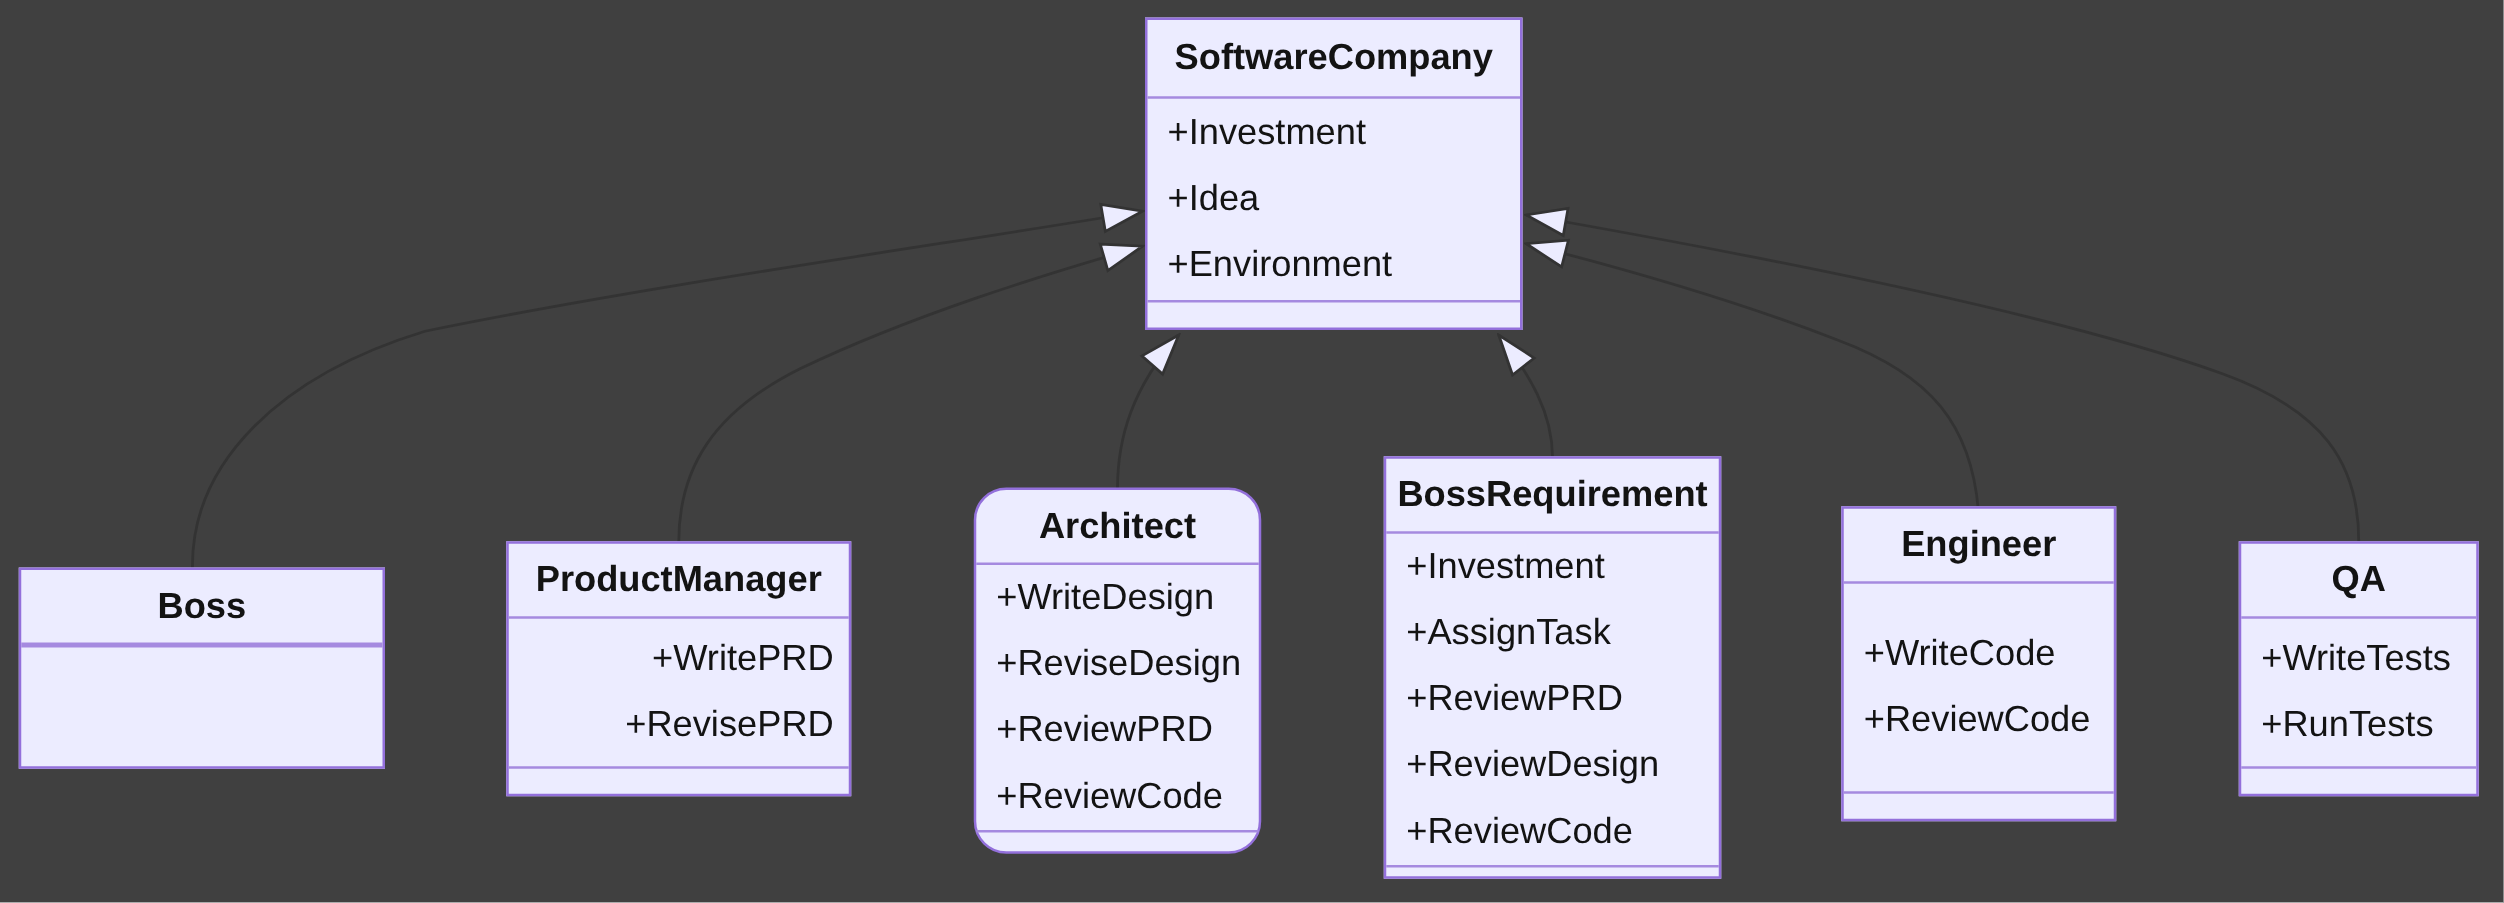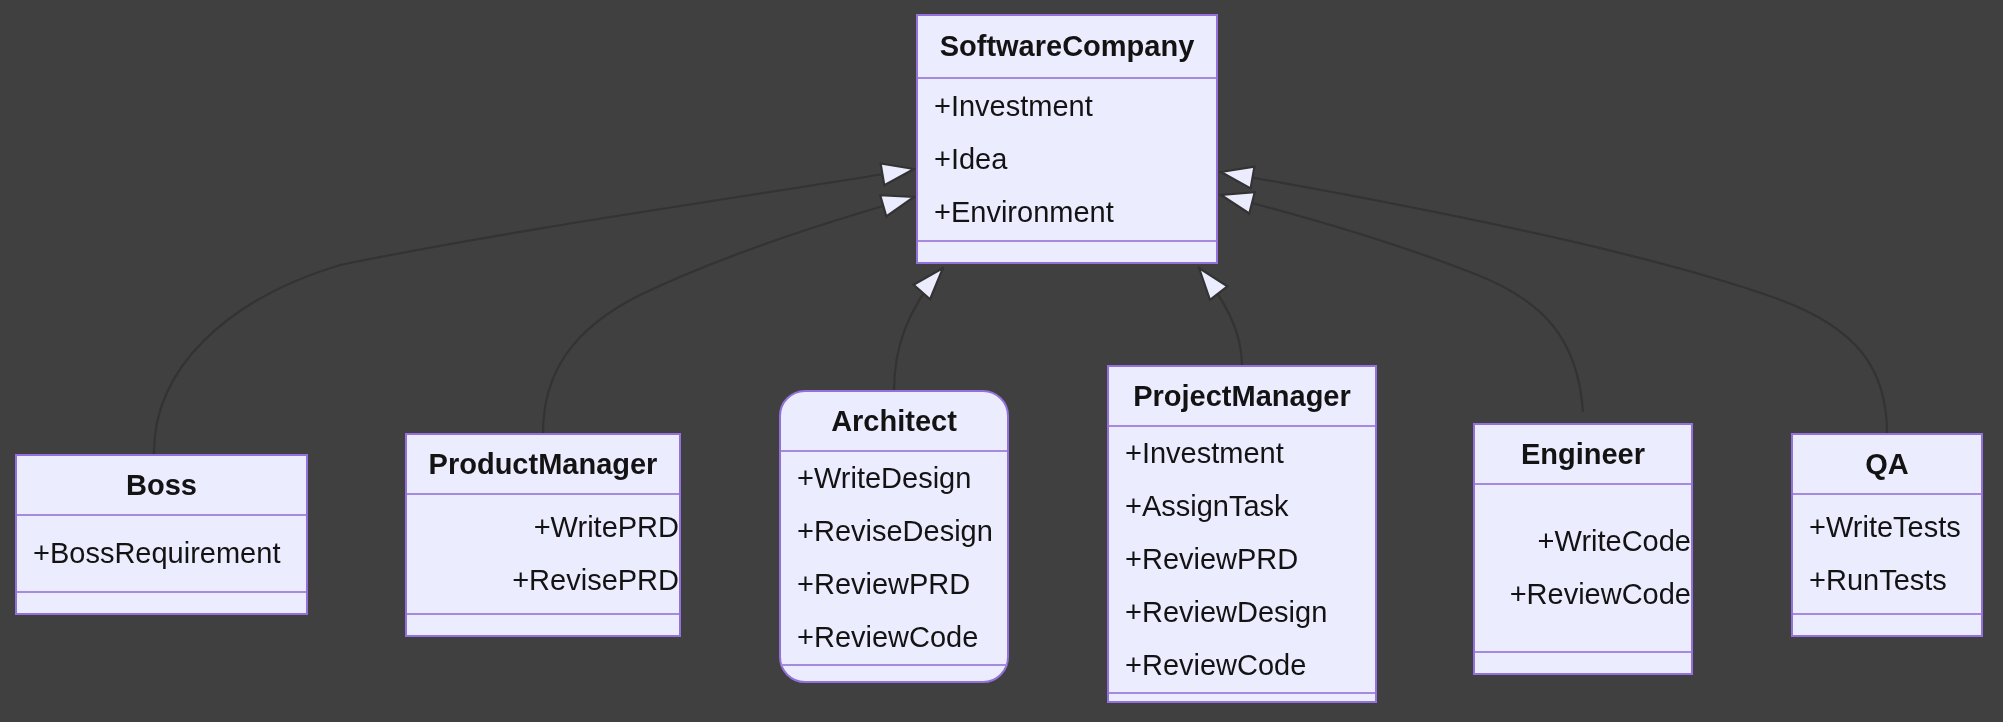--- a/index.html
+++ b/index.html
@@ -47,40 +47,40 @@
     border-bottom: 2px solid #a causing88;
   }
   
   .cls-title { border-bottom: 2px solid #a58ae0; }
   .cls-attrs {
     flex: 1 1 auto;
     display: flex;
     flex-direction: column;
     justify-content: center;
     padding-left: 16px;
-    padding-right: 0;
+    padding-right: 12px;
   }
   .attr {
     font-size: 29px;
     line-height: 53px;
     white-space: nowrap;
   }
   .cls-methods {
     flex: 0 0 auto;
     height: 20px;
     border-top: 2px solid #a58ae0;
   }
   
   #b-sc   { left: 916px;  top: 14px;  width: 302px; height: 250px; }
   #b-sc .cls-title { height: 61px; }
   #b-boss { left: 15px;   top: 454px; width: 293px; height: 161px; }
   #b-pm   { left: 405px;  top: 433px; width: 276px; height: 204px; text-align: right; }
   #b-arch { left: 779px;  top: 390px; width: 230px; height: 293px; border-radius: 26px; }
   #b-pjm  { left: 1107px; top: 365px; width: 270px; height: 338px; }
-  #b-eng  { left: 1473px; top: 423px; width: 220px; height: 252px; text-align: right; }
+  #b-eng  { left: 1473px; top: 405px; width: 220px; height: 252px; }
   #b-qa   { left: 1791px; top: 433px; width: 192px; height: 204px; }
 </style>
 </head>
 <body>
 
 <div class="canvas">
 
   <svg class="edges" viewBox="0 0 2003 722" aria-hidden="true">
     <defs>
       <marker id="arrow-hollow" viewBox="0 0 36 26" refX="34" refY="13" markerWidth="36" markerHeight="26" markerUnits="userSpaceOnUse" orient="auto">
@@ -100,23 +100,20 @@
     <div class="cls-attrs">
       <div class="attr">+Investment</div>
       <div class="attr">+Idea</div>
       <div class="attr">+Environment</div>
     </div>
     <div class="cls-methods"></div>
   </div>
 
   <div class="cls" id="b-boss">
     <div class="cls-title">Boss</div>
-    <div class="cls-attrs">
-      <div class="attr">+BossRequirement</div>
-    </div>
     <div class="cls-methods"></div>
   </div>
 
   <div class="cls" id="b-pm">
     <div class="cls-title">ProductManager</div>
     <div class="cls-attrs">
       <div class="attr">+WritePRD</div>
       <div class="attr">+RevisePRD</div>
     </div>
     <div class="cls-methods"></div>
@@ -127,21 +124,21 @@
     <div class="cls-attrs">
       <div class="attr">+WriteDesign</div>
       <div class="attr">+ReviseDesign</div>
       <div class="attr">+ReviewPRD</div>
       <div class="attr">+ReviewCode</div>
     </div>
     <div class="cls-methods"></div>
   </div>
 
   <div class="cls" id="b-pjm">
-    <div class="cls-title">ProjectManager</div>
+    <div class="cls-title">BossRequirement</div>
     <div class="cls-attrs">
       <div class="attr">+Investment</div>
       <div class="attr">+AssignTask</div>
       <div class="attr">+ReviewPRD</div>
       <div class="attr">+ReviewDesign</div>
       <div class="attr">+ReviewCode</div>
     </div>
     <div class="cls-methods"></div>
   </div>
 

